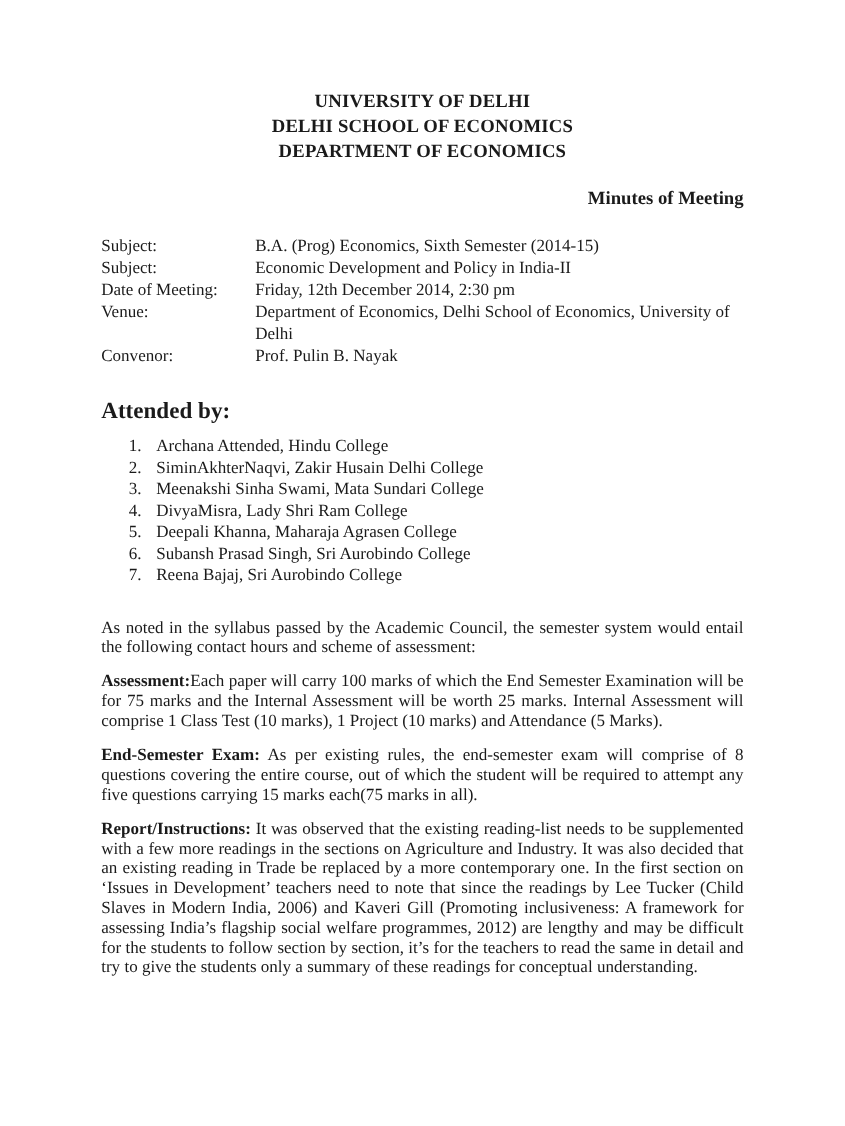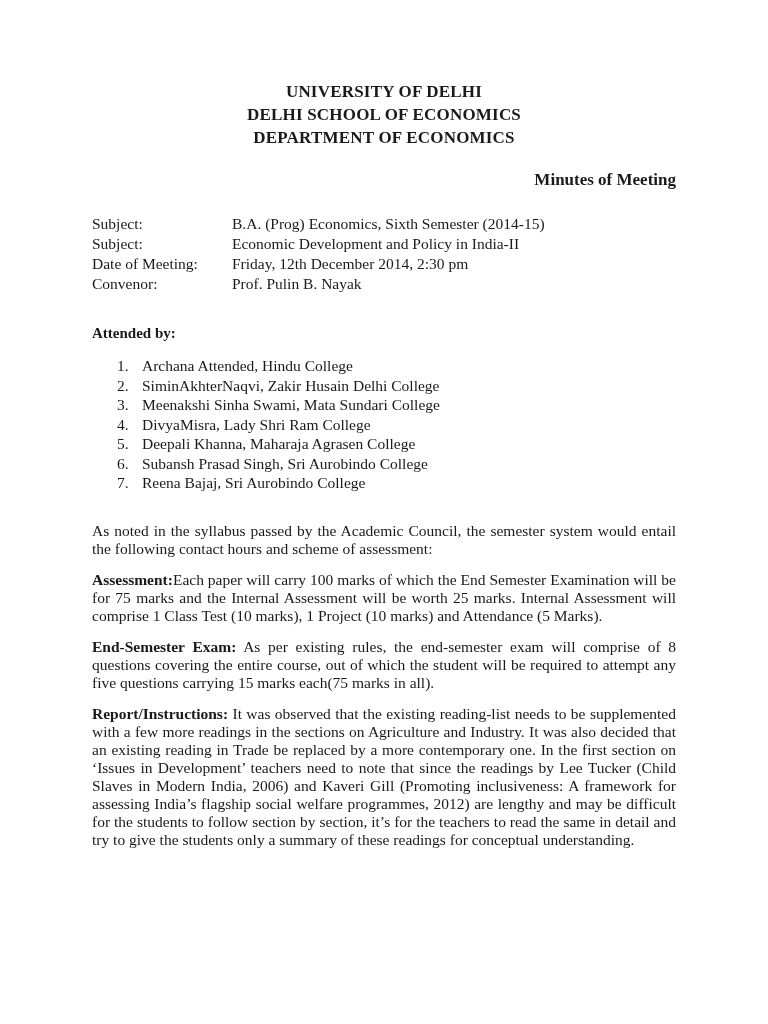--- a/index.html
+++ b/index.html
@@ -44,21 +44,21 @@
   }
   .meta-label {
     width: 140px;
     flex: 0 0 140px;
   }
   .meta-value {
     flex: 1 1 auto;
   }
   .attended-heading {
     font-weight: bold;
-    font-size: 15px;
+    font-size: 21px;
     line-height: 20px;
     margin-top: 29px;
   }
   .attendee-list {
     margin-top: 13px;
     font-size: 15.5px;
   }
   .attendee-row {
     display: flex;
     line-height: 19.5px;
@@ -108,20 +108,24 @@
     </div>
     <div class="meta-row">
       <div class="meta-label">Subject:</div>
       <div class="meta-value">Economic Development and Policy in India-II</div>
     </div>
     <div class="meta-row">
       <div class="meta-label">Date of Meeting:</div>
       <div class="meta-value">Friday, 12th December 2014, 2:30 pm</div>
     </div>
     <div class="meta-row">
+      <div class="meta-label">Venue:</div>
+      <div class="meta-value">Department of Economics, Delhi School of Economics, University of Delhi</div>
+    </div>
+    <div class="meta-row">
       <div class="meta-label">Convenor:</div>
       <div class="meta-value">Prof. Pulin B. Nayak</div>
     </div>
   </div>
 
   <div class="attended-heading">Attended by:</div>
 
   <div class="attendee-list">
     <div class="attendee-row">
       <div class="attendee-number">1.</div>

